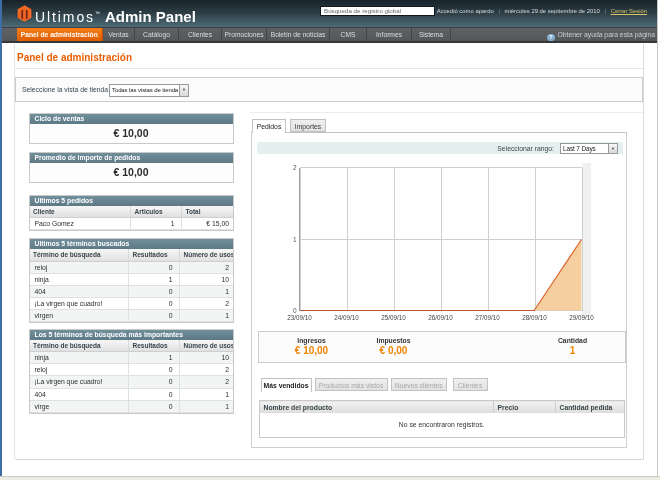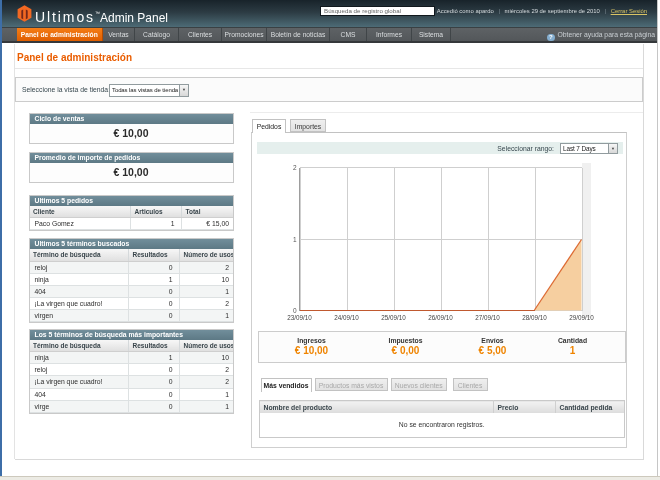--- a/index.html
+++ b/index.html
@@ -8,21 +8,21 @@
 .abs { position:absolute; }
 #page { position:relative; width:660px; height:480px; }
 
 
 #hdr { left:0; top:0; width:657px; height:26.5px;
   background:linear-gradient(to bottom,#18232a 0%,#2c3b43 45%,#4d6b76 100%); }
 #logo { left:17px; top:5px; }
 #brand { left:35px; top:0; height:27px; line-height:27px; color:#fff; white-space:nowrap; }
 #brand .mg { font-size:14px; letter-spacing:1.9px; }
 #brand .tm { font-size:5px; vertical-align:7px; }
-#brand .ap { font-size:12px; font-weight:normal; }
+#brand .ap { font-size:15px; font-weight:bold; margin-left:5px; }
 #gsearch { left:320px; top:6px; width:115px; height:10px; background:#fff;
   border:1px solid #11181d; font-size:6.2px; color:#666; line-height:8px; padding-left:3px; }
 #hright { top:8px; right:13px; font-size:5.9px; color:#d7dde0; white-space:nowrap; }
 #hright .sep { color:#7e8d95; margin:0 3px; }
 #hright a { color:#d9c465; text-decoration:underline; }
 
 
 #nav { left:0; top:26.5px; width:657px; height:16.5px;
   background:linear-gradient(to bottom,#5e6265 0%,#53575a 100%);
   border-top:1.5px solid #3a4043; border-bottom:2px solid #35383b; }
@@ -293,27 +293,23 @@
       <text x="204.5" y="159.5" font-size="6.3" fill="#444" text-anchor="middle" font-family="Liberation Sans">27/09/10</text>
       <text x="251.5" y="159.5" font-size="6.3" fill="#444" text-anchor="middle" font-family="Liberation Sans">28/09/10</text>
       <text x="298.5" y="159.5" font-size="6.3" fill="#444" text-anchor="middle" font-family="Liberation Sans">29/09/10</text>
     </svg>
 
   <div id="stats" class="abs">
     <div class="stat" style="left:7px;">
         <div class="k">Ingresos</div>
         <div class="v">€ 10,00</div>
       </div>
-    <div class="stat" style="left:101px;">
+    <div class="stat" style="left:89px;">
         <div class="k">Impuestos</div>
         <div class="v">€ 0,00</div>
-      </div>
-    <div class="stat" style="left:188px;">
-        <div class="k">Envíos</div>
-        <div class="v">€ 5,00</div>
       </div>
     <div class="stat" style="left:268px;">
         <div class="k">Cantidad</div>
         <div class="v">1</div>
       </div>
   </div>
 
   <div class="tab on" style="left:260.5px; top:378px; width:51px; height:14px; font-weight:bold;">Más vendidos</div>
   <div class="tab dis" style="left:314.5px; top:378px; width:73px;">Productos más vistos</div>
   <div class="tab dis" style="left:390.5px; top:378px; width:56.5px;">Nuevos clientes</div>

